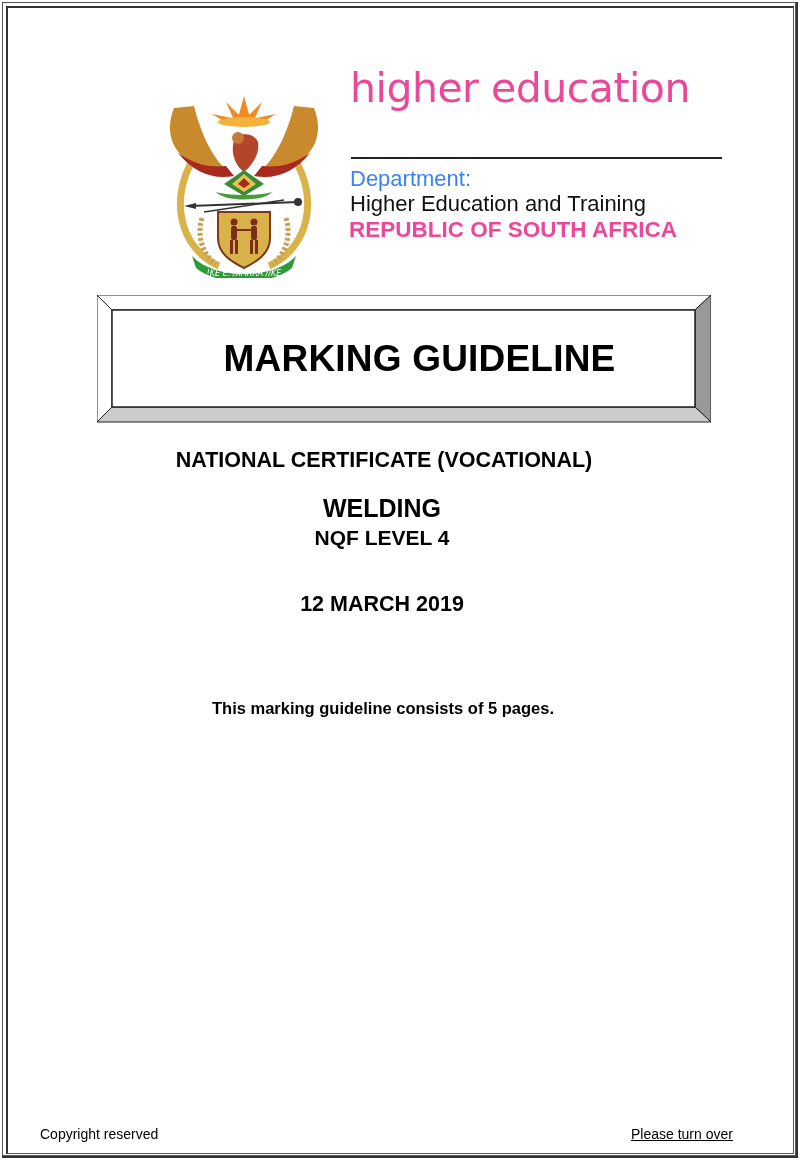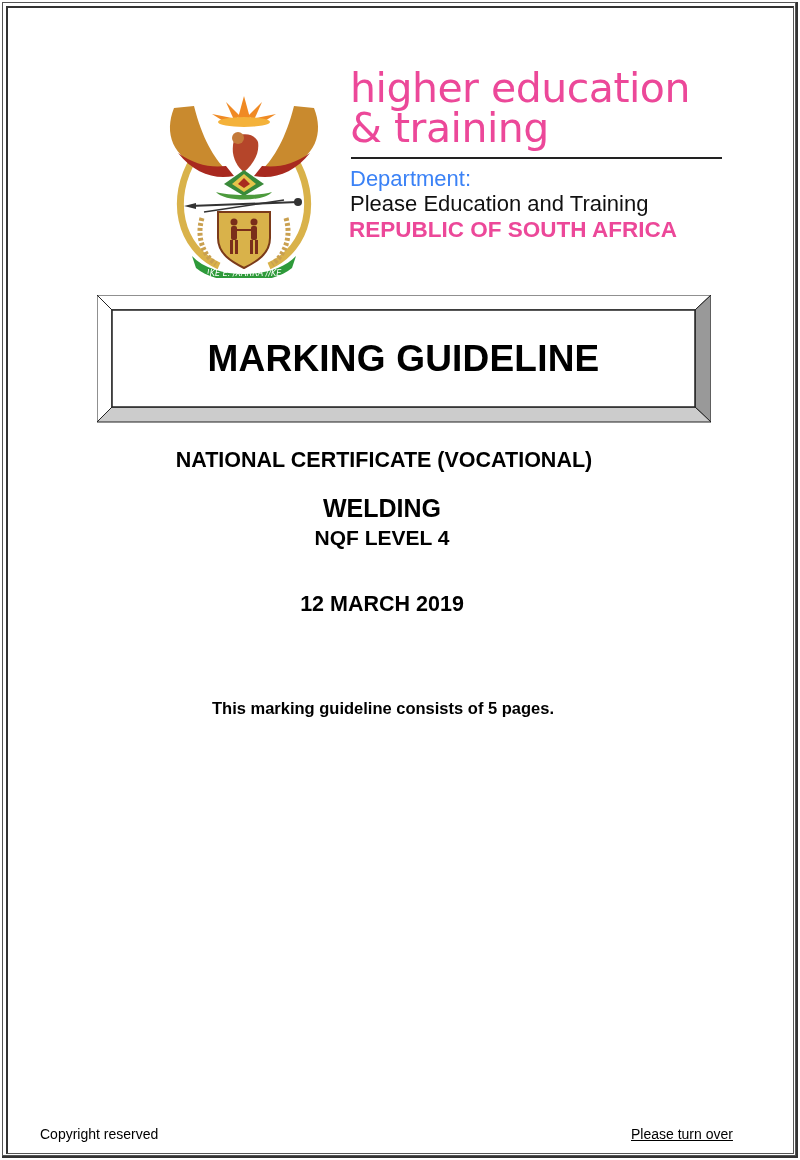--- a/index.html
+++ b/index.html
@@ -19,21 +19,21 @@
     .brand-rule { position: absolute; left: 351px; top: 157px; width: 371px; height: 2px; background: #222; }
     .dept-label { position: absolute; left: 350px; top: 166px; font-size: 22px; line-height: 26px; color: #3b82f6; }
     .dept-name { position: absolute; left: 350px; top: 191px; font-size: 22px; line-height: 26px; color: #111; }
     .dept-country { position: absolute; left: 349px; top: 216px; font-size: 22.5px; line-height: 28px;
                     font-weight: bold; color: #ec4899; }
 
     .frame { position: absolute; left: 97px; top: 295px; width: 614px; height: 128px; }
     .frame svg { position: absolute; left: 0; top: 0; }
     .frame-title { position: absolute; left: 112px; top: 310px; width: 583px; height: 97px;
                    display: flex; align-items: center; justify-content: center;
-                   font-size: 37px; font-weight: bold; letter-spacing: 0.2px; }
+                   font-size: 37px; font-weight: bold; letter-spacing: 0.2px; padding-left: 16px; }
 
     .center-line { position: absolute; left: 0; width: 800px; text-align: center; font-weight: bold; }
     .cert { top: 448px; font-size: 21.5px; left: -16px; }
     .subject { top: 494px; font-size: 25px; left: -18px; }
     .level { top: 526px; font-size: 21px; left: -18px; }
     .date { top: 592px; font-size: 21.5px; left: -18px; }
     .pages { top: 699px; font-size: 16.5px; left: -17px; }
 
     .footer-left { position: absolute; left: 40px; top: 1126px; font-size: 14px; }
     .footer-right { position: absolute; left: 631px; top: 1126px; font-size: 14px; text-decoration: underline; }
@@ -95,25 +95,24 @@
       <rect x="73" y="141" width="14" height="2"></rect>
     </g>
 
     <path d="M28 168 C50 192, 110 192, 132 168 L128 180 C108 198, 52 198, 32 180 Z" fill="#2e9a3a"></path>
     <text x="80" y="188" font-size="8" fill="#ffffff" text-anchor="middle" font-family="DejaVu Sans, sans-serif" font-style="italic">!KE E: /XARRA //KE</text>
   </svg>
 </div>
 
 <div class="brand-title">
   <div>higher education</div>
-  <div>&amp; training</div>
 </div>
 <div class="brand-rule"></div>
 <div class="dept-label">Department:</div>
-<div class="dept-name">Please Education and Training</div>
+<div class="dept-name">Higher Education and Training</div>
 <div class="dept-country">REPUBLIC OF SOUTH AFRICA</div>
 
 <div class="frame">
   <svg width="614" height="128" viewBox="0 0 614 128">
 
     <polygon points="0,0 614,0 598,15 15,15" fill="#ffffff" stroke="#222" stroke-width="1"></polygon>
 
     <polygon points="0,0 15,15 15,112 0,127" fill="#ffffff" stroke="#222" stroke-width="1"></polygon>
 
     <polygon points="614,0 614,127 598,112 598,15" fill="#999999" stroke="#222" stroke-width="1"></polygon>

